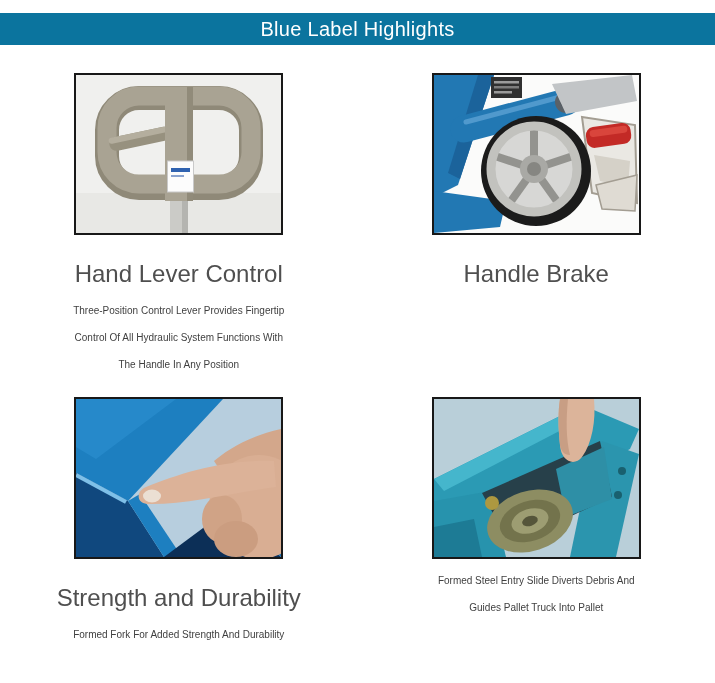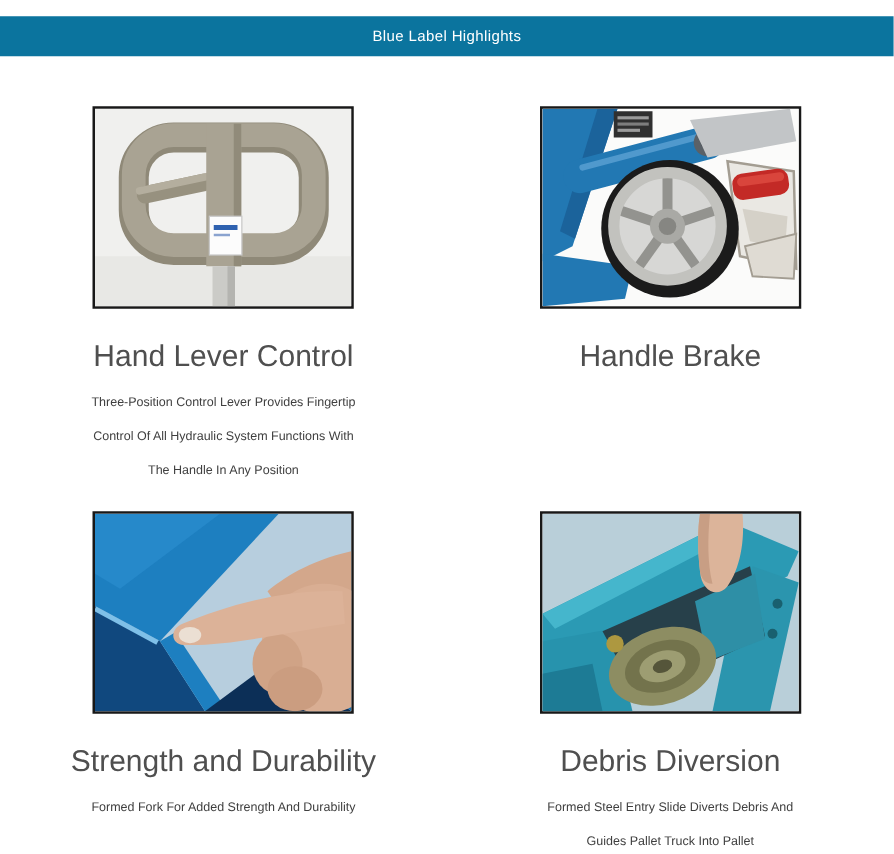--- a/index.html
+++ b/index.html
@@ -1,23 +1,23 @@
 <!DOCTYPE html>
 <html><head>
 <meta charset="utf-8">
 <style>
   * { margin:0; padding:0; box-sizing:border-box; }
   html,body { width:715px; height:683px; background:#ffffff; overflow:hidden;
               font-family:"Liberation Sans", sans-serif; }
   .banner { margin-top:13px; height:32px; background:#0b749e;
             display:flex; align-items:center; justify-content:center; }
-  .banner h1 { color:#ffffff; font-size:12px; font-weight:400; letter-spacing:.3px; }
+  .banner h1 { color:#ffffff; font-size:20px; font-weight:400; letter-spacing:.3px; }
   .grid { width:715px; display:grid; grid-template-columns:1fr 1fr; }
   .card { display:flex; flex-direction:column; align-items:center; text-align:center; }
-  .card.row1 { padding-top:40px; }
+  .card.row1 { padding-top:28px; }
   .card.row2 { padding-top:19px; }
   .photo { width:209px; height:162px; border:2px solid #181818; background:#fff; }
   .photo svg { display:block; width:100%; height:100%; }
   .card-title { margin-top:24px; line-height:30px; font-size:24px; font-weight:400; color:#4f4f4f; }
   .card-desc { margin-top:8px; width:356px; font-size:10px; line-height:27px;
                color:#3f3f3f; white-space:pre-line; }
 </style>
 </head>
 <body>
 
@@ -155,18 +155,17 @@
         </g>
         <circle cx="58" cy="104" r="7" fill="#ad9840"></circle>
         <circle cx="188" cy="72" r="4" fill="#19606f"></circle>
         <circle cx="184" cy="96" r="4" fill="#19606f"></circle>
         <g>
           <path d="M126,0 L160,0 C162,22 158,44 148,58 C140,68 127,62 126,46 C124,28 124,12 126,0 Z" fill="#dcb49a"></path>
           <path d="M126,0 L134,0 C132,20 132,40 136,56 C130,56 127,52 126,46 C124,28 124,12 126,0 Z" fill="#c89e84"></path>
         </g>
       </svg>
     </figure>
-    <h2 class="card-title">Debris Diversion</h2>
     <p class="card-desc">Formed Steel Entry Slide Diverts Debris And
 Guides Pallet Truck Into Pallet</p>
   </section>
 
 </main>
 
 </body></html>

